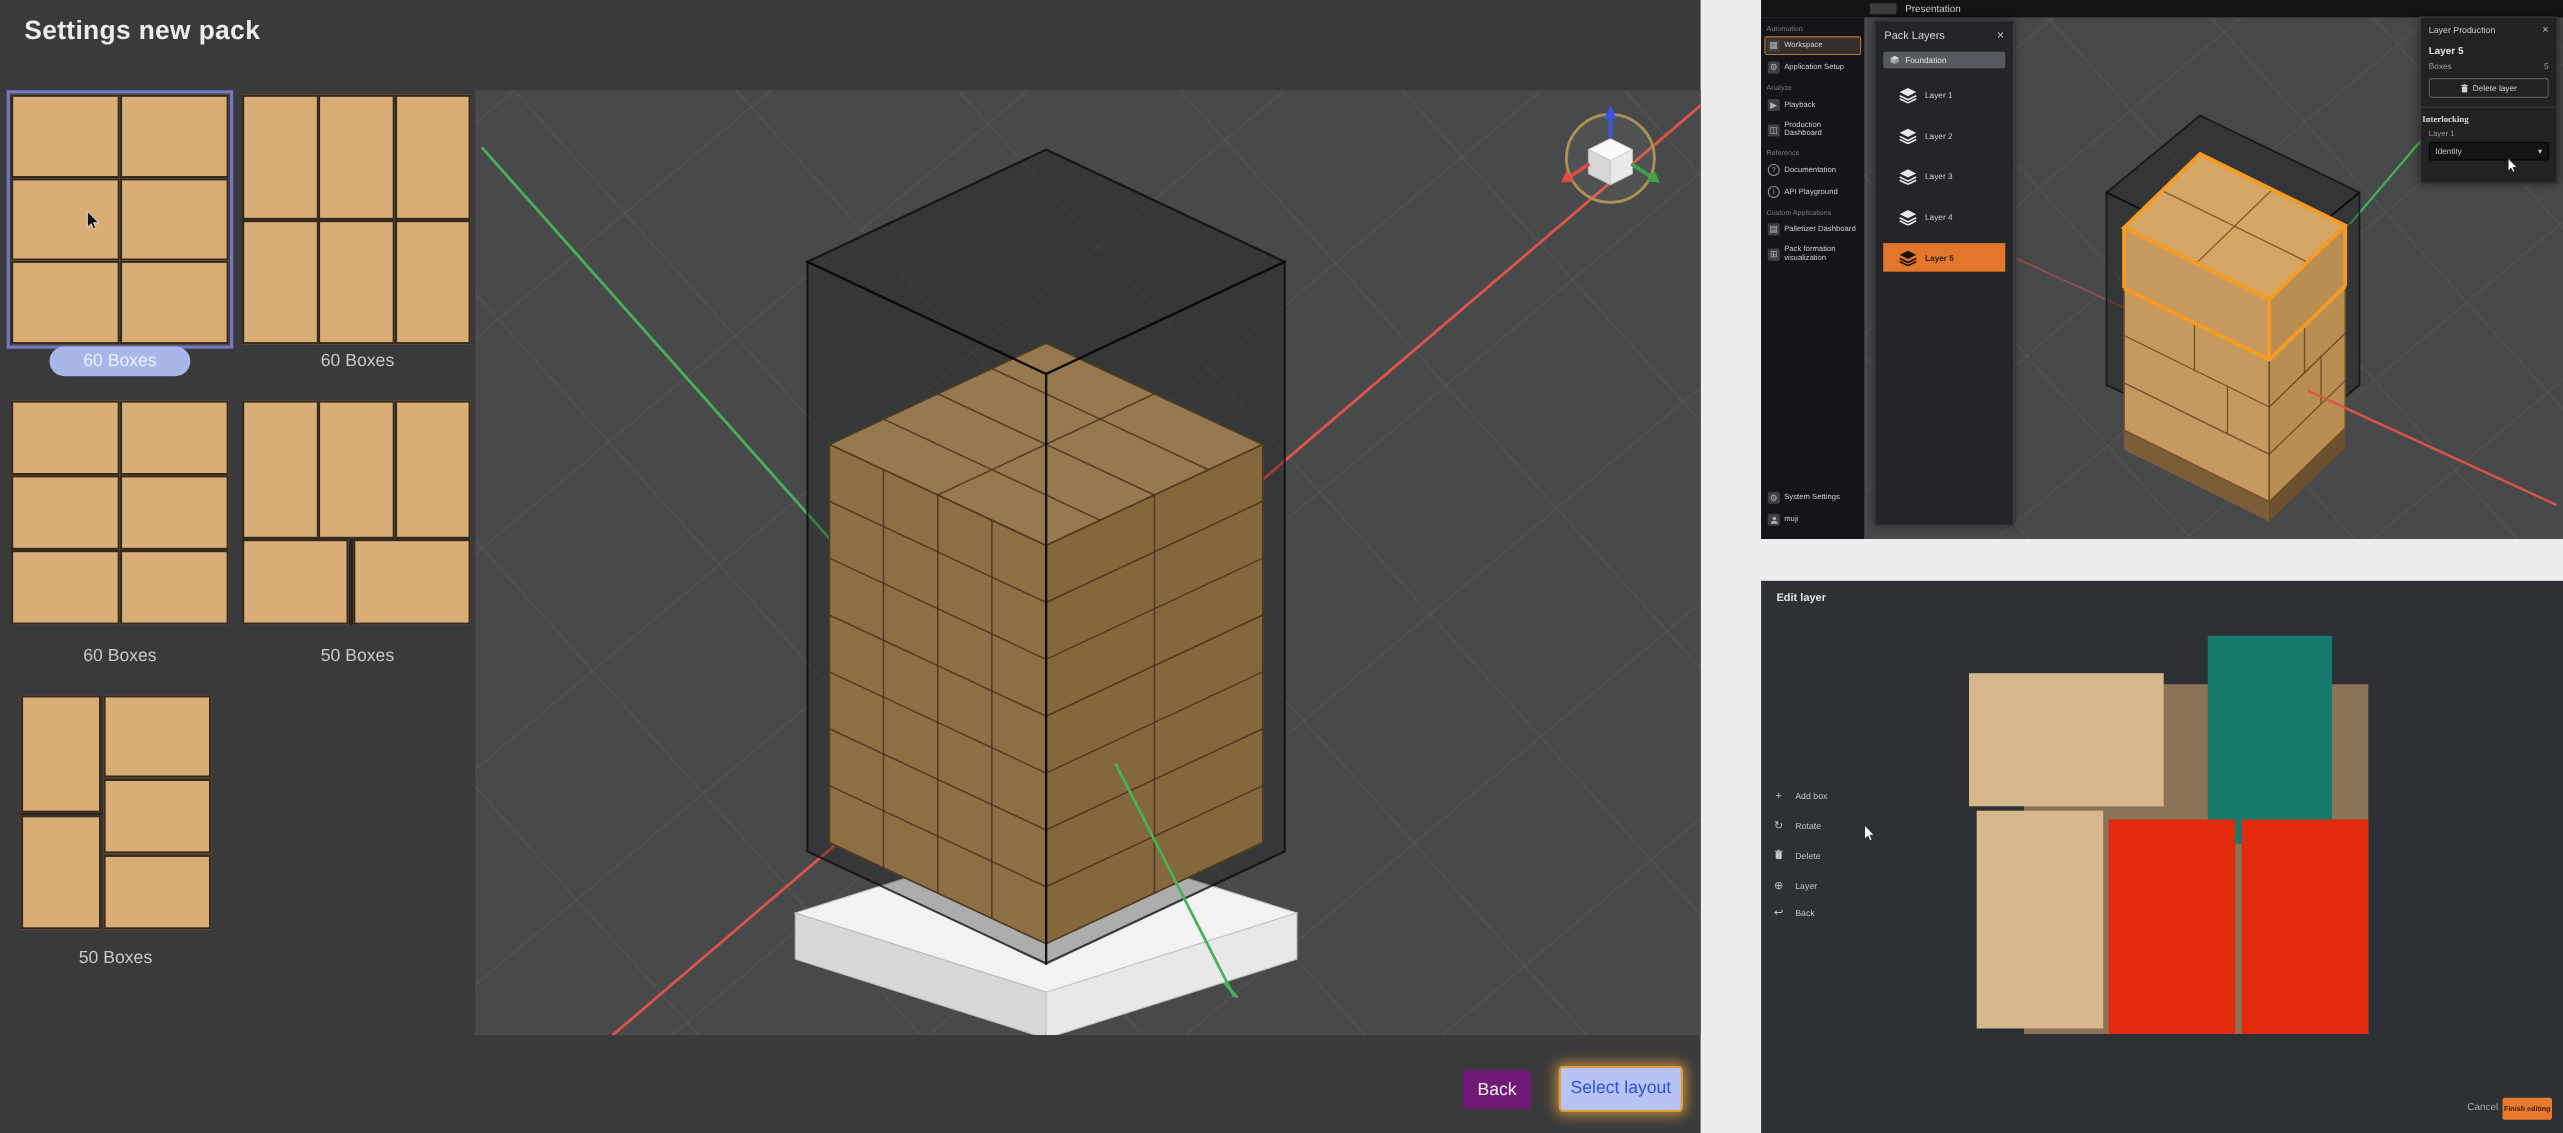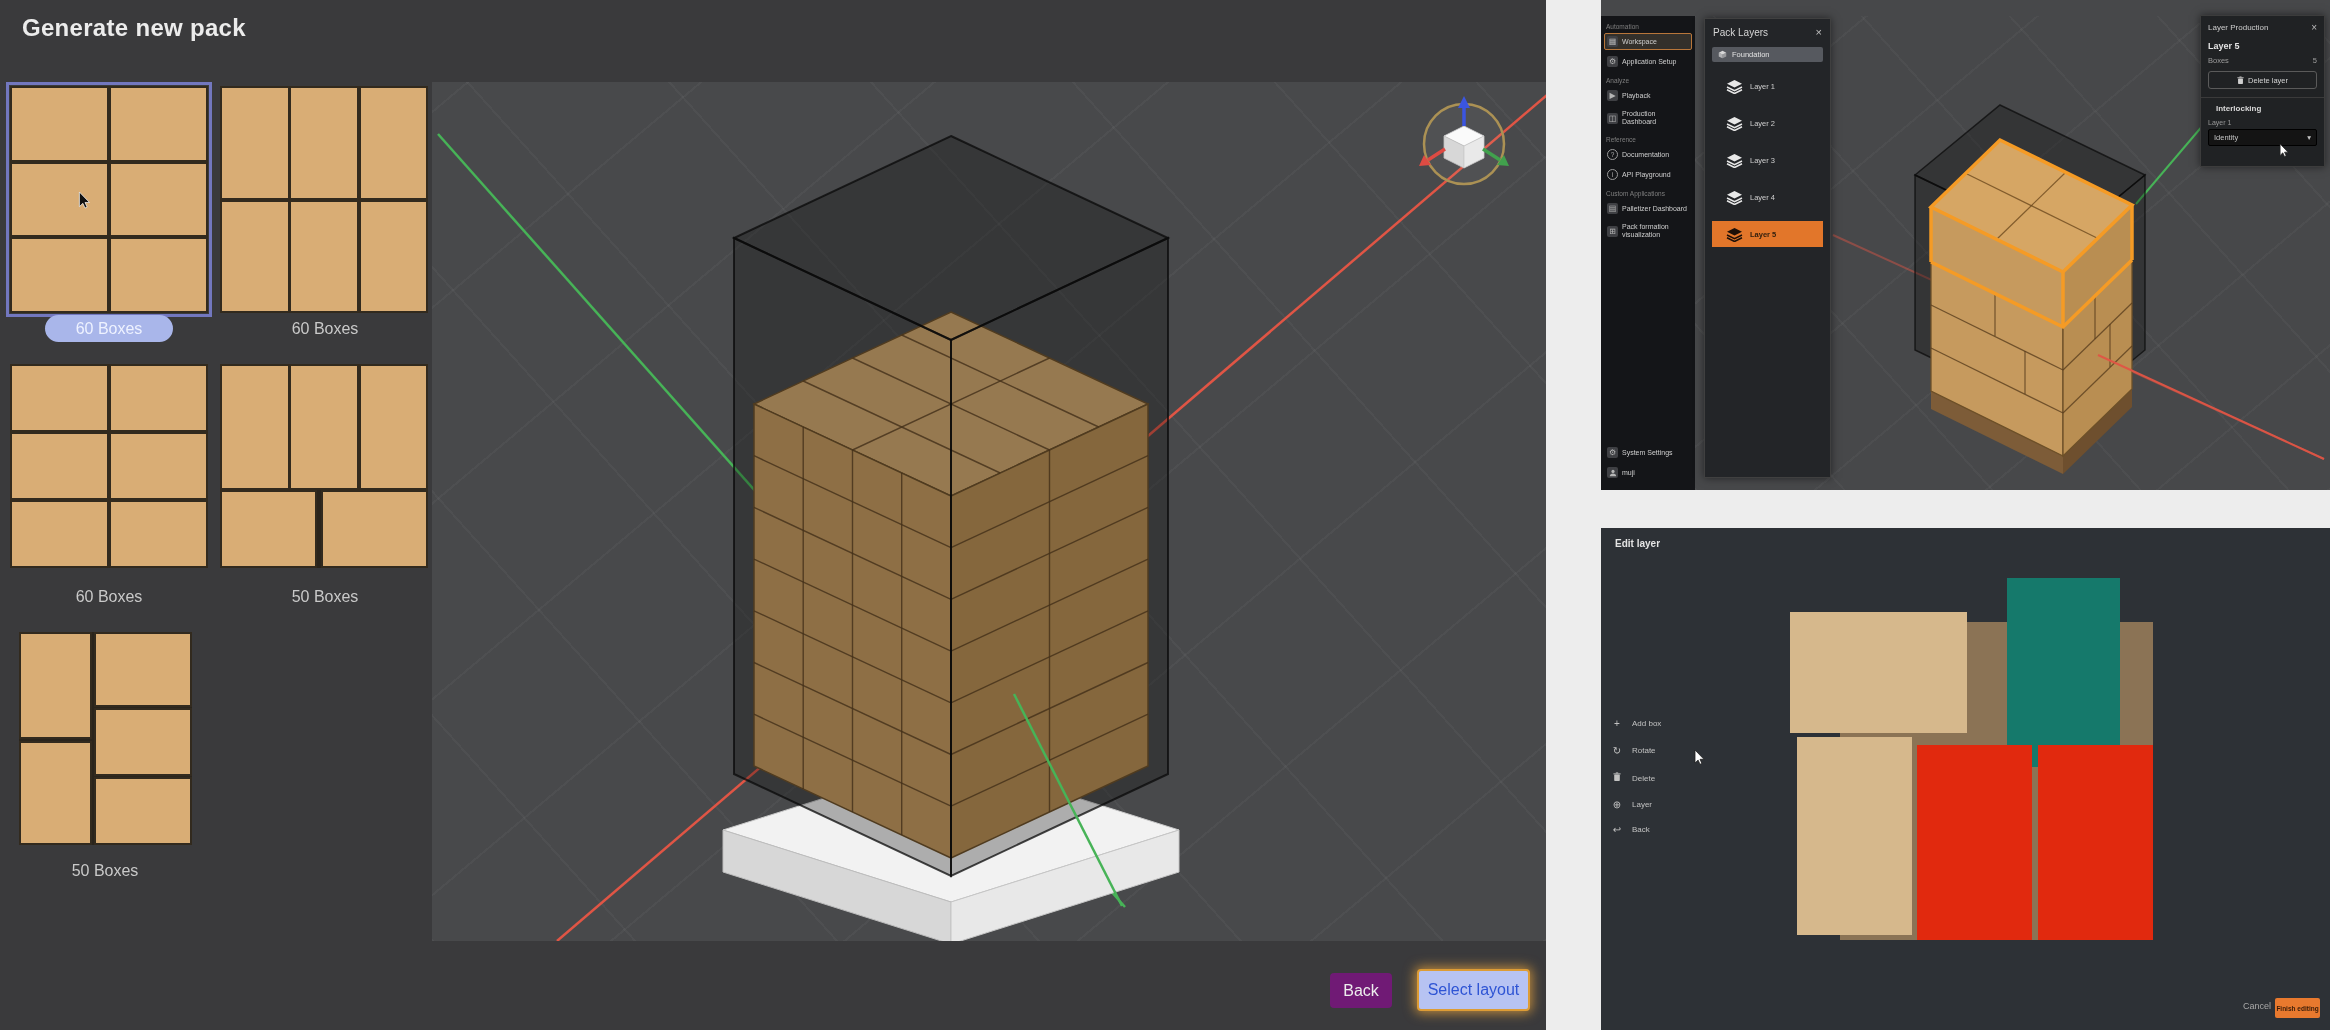--- a/index.html
+++ b/index.html
@@ -58,21 +58,21 @@
   #inspector{left:599px;top:15px;width:125px;height:152px;background:#202224;border:1px solid #3c3c3c;
              box-shadow:0 0 8px rgba(0,0,0,.5);box-sizing:border-box;color:#c8c8c8;}
   .in-head{display:flex;justify-content:space-between;align-items:center;padding:6px 7px 4px 7px;}
   .in-title{font-size:8px;color:#cccccc;}
   .in-close{font-size:10px;color:#bbbbbb;}
   .in-layer{padding:4px 7px 0 7px;font-size:9px;font-weight:bold;color:#e3e3e3;}
   .in-row{display:flex;justify-content:space-between;padding:5px 7px 0 7px;font-size:7.5px;color:#9d9d9d;}
   .in-delete{margin:6px 7px 0 7px;height:16px;border:1px solid #5a5a5a;border-radius:3px;
              display:flex;align-items:center;justify-content:center;gap:4px;font-size:7.5px;color:#d2d2d2;}
   .in-divider{margin:8px 0 0 0;border-top:1px solid #3a3a3a;}
-  .in-sec{padding:6px 7px 0 15px;font-size:8px;font-weight:bold;color:#d8d8d8;}
+  .in-sec{padding:6px 7px 0 1px;font-size:8px;font-weight:bold;color:#d8d8d8;font-family:Liberation Serif, serif;}
   .in-field{padding:6px 7px 0 7px;font-size:7px;color:#989898;}
   .in-select{margin:3px 7px 0 7px;height:15px;background:#141414;border:1px solid #000;border-radius:2px;
              display:flex;align-items:center;justify-content:space-between;padding:0 5px;font-size:7.5px;color:#c4c4c4;}
   
   #wbot{left:1601px;top:528px;width:729px;height:502px;background:#2d3136;}
   .el-title{left:14px;top:10px;font-size:10px;font-weight:bold;color:#e4e4e4;}
   .tool{position:absolute;display:flex;align-items:center;gap:9px;color:#c2c2c2;}
   .tool .tico{width:12px;text-align:center;font-size:10px;color:#c2c2c2;}
   .tool .tlbl{font-size:8px;}
   .backdrop{left:239px;top:94px;width:313px;height:318px;background:#8b7355;}
@@ -81,21 +81,21 @@
   .el-confirm{background:#e8792e;border-radius:2px;color:#3a1c08;font-size:6.5px;font-weight:bold;
               display:flex;align-items:center;justify-content:center;}
   .cursor svg{display:block;}
 </style>
 </head>
 <body>
 
 <div id="screen">
 
   <div id="dialog" class="abs">
-    <div class="abs dlg-title">Generate new pack</div>
+    <div class="abs dlg-title">Settings new pack</div>
 
     <div class="abs thumb sel" style="left:10px;top:86px;width:198px;height:227px;">
       <div class="bx" style="left:0;top:0;width:50%;height:33.4%"></div>
         <div class="bx" style="left:50%;top:0;width:50%;height:33.4%"></div>
       <div class="bx" style="left:0;top:33.3%;width:50%;height:33.4%"></div>
         <div class="bx" style="left:50%;top:33.3%;width:50%;height:33.4%"></div>
       <div class="bx" style="left:0;top:66.6%;width:50%;height:33.4%"></div>
         <div class="bx" style="left:50%;top:66.6%;width:50%;height:33.4%"></div>
     </div>
 
@@ -213,20 +213,24 @@
           <polygon points="1077,84 1065,83 1072,73" fill="#41a14d"></polygon>
         </g>
       </svg>
     </div>
 
     <div class="abs btn-back">Back</div>
     <div class="abs btn-select">Select layout</div>
   </div>
 
   <div id="wtop" class="abs">
+    <div class="abs tabbar">
+      <div class="abs tabbtn"></div>
+      <div class="abs tabname">Presentation</div>
+    </div>
 
     <div id="sidebar" class="abs">
       <div class="sb-sec">Automation</div>
       <div class="sb-item sel">
         <span class="sb-ico">▦</span>
         <span class="sb-lbl">Workspace</span>
       </div>
       <div class="sb-item">
         <span class="sb-ico">⚙</span>
         <span class="sb-lbl">Application Setup</span>

